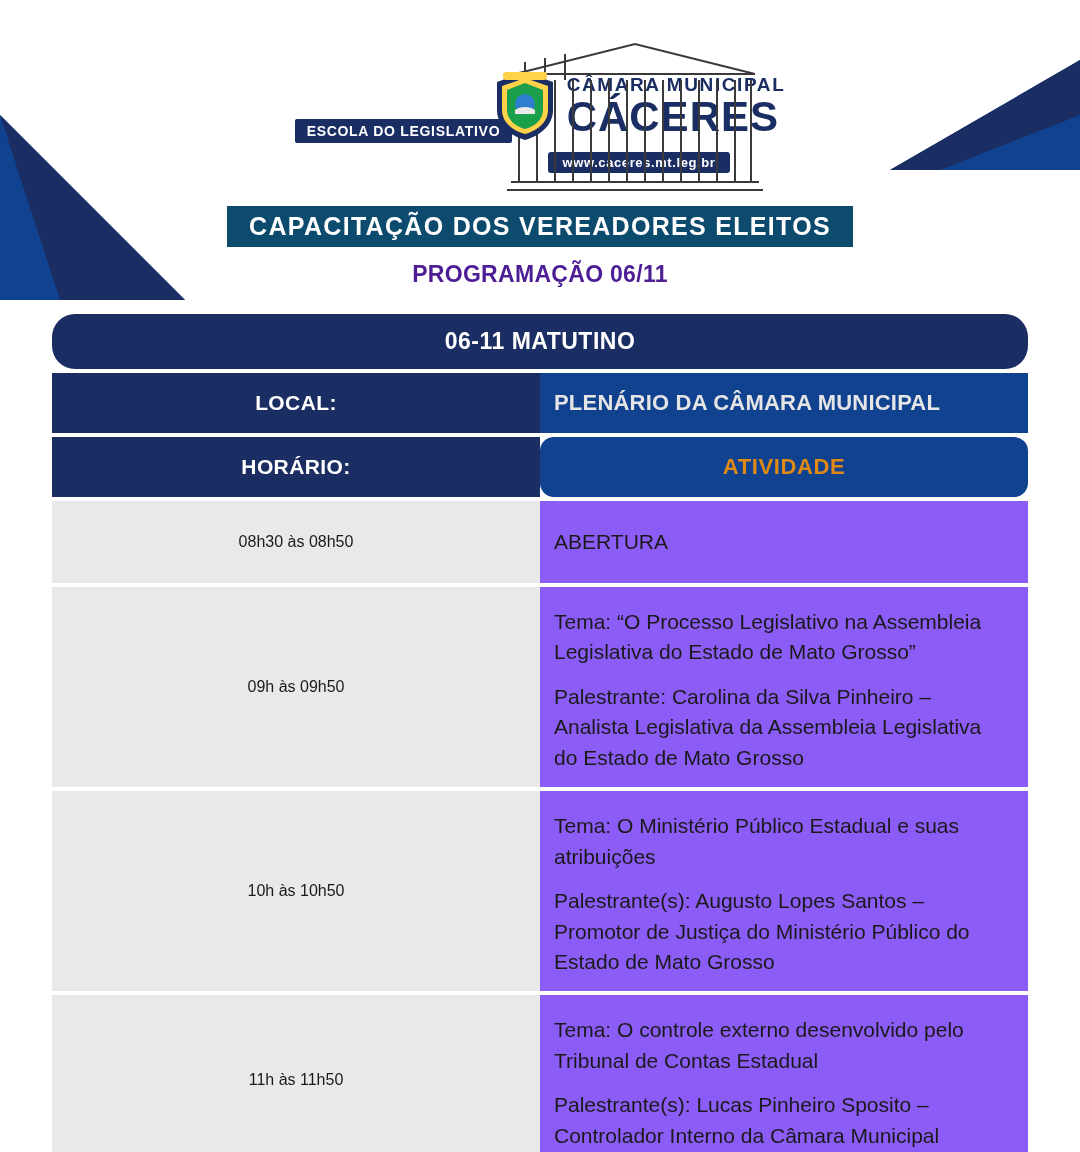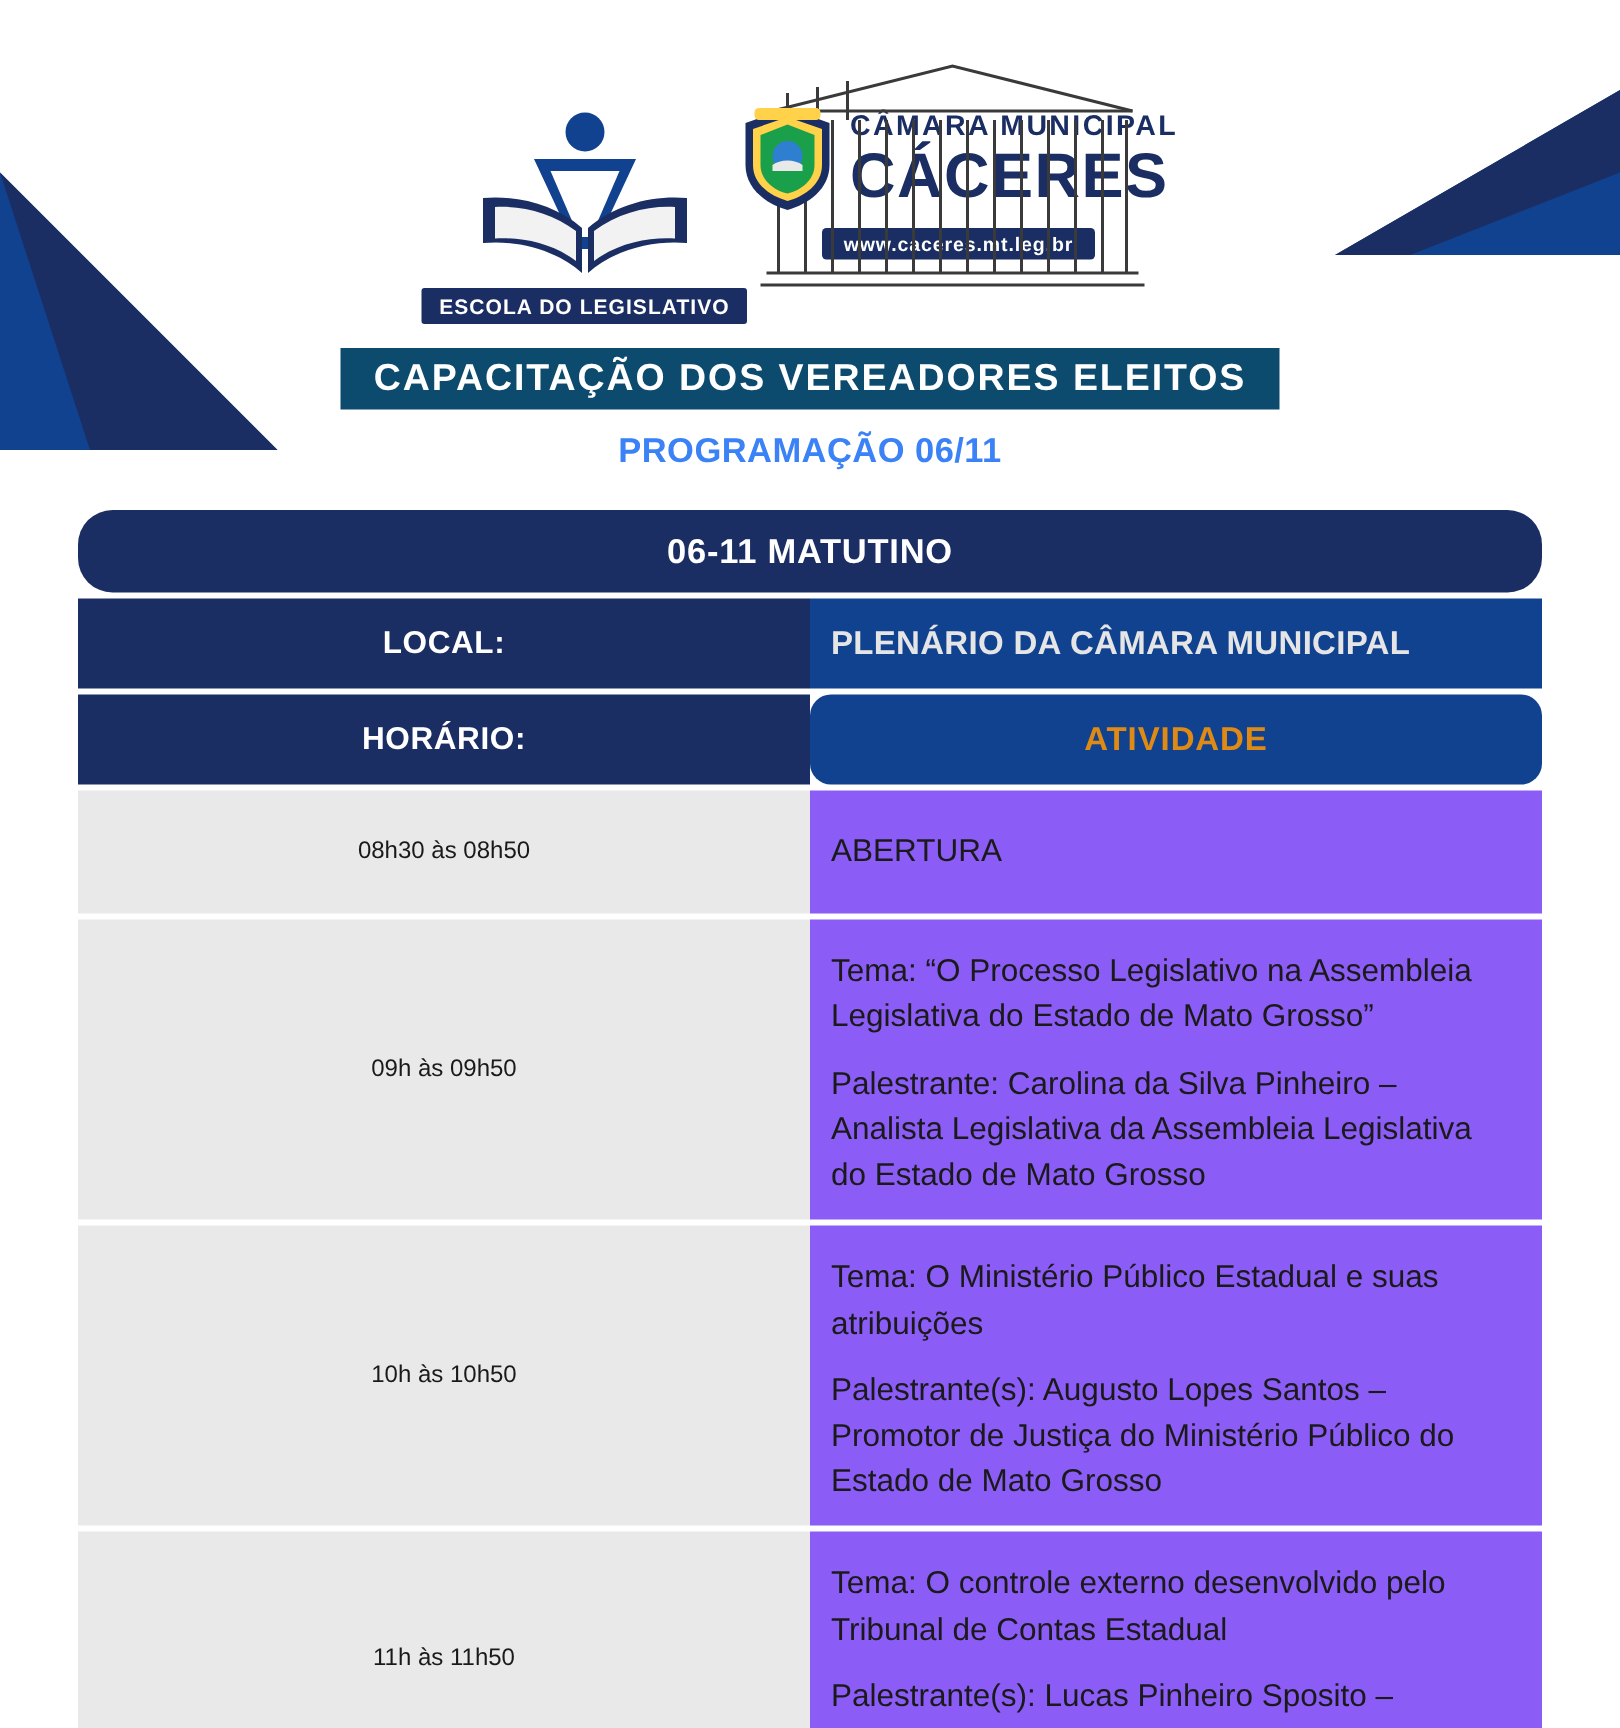--- a/index.html
+++ b/index.html
@@ -42,21 +42,21 @@
   .logos {
     display: flex;
     justify-content: center;
     align-items: flex-start;
     gap: 8px;
   }
   .logo-escola {
     width: 190px;
     position: relative;
     display: flex;
-    flex-direction: column;
+    flex-direction: row;
     align-items: center;
   }
   .logo-escola svg { display:block; }
   .escola-tag {
     margin-top: 2px;
     background: #1b2e63;
     color: #ffffff;
     font-size: 14px;
     font-weight: bold;
     letter-spacing: 0.7px;
@@ -112,21 +112,21 @@
     color: #ffffff;
     font-size: 25px;
     font-weight: bold;
     letter-spacing: 1.3px;
     padding: 6px 22px;
   }
   .subtitle {
     margin-top: 14px;
     font-size: 23px;
     font-weight: bold;
-    color: #3b82f6;
+    color: #4c1d95;
     letter-spacing: 0.3px;
   }
 
   
   .table-wrap {
     margin: 22px 52px 0 52px;
   }
   table.schedule {
     width: 976px;
     border-collapse: separate;

